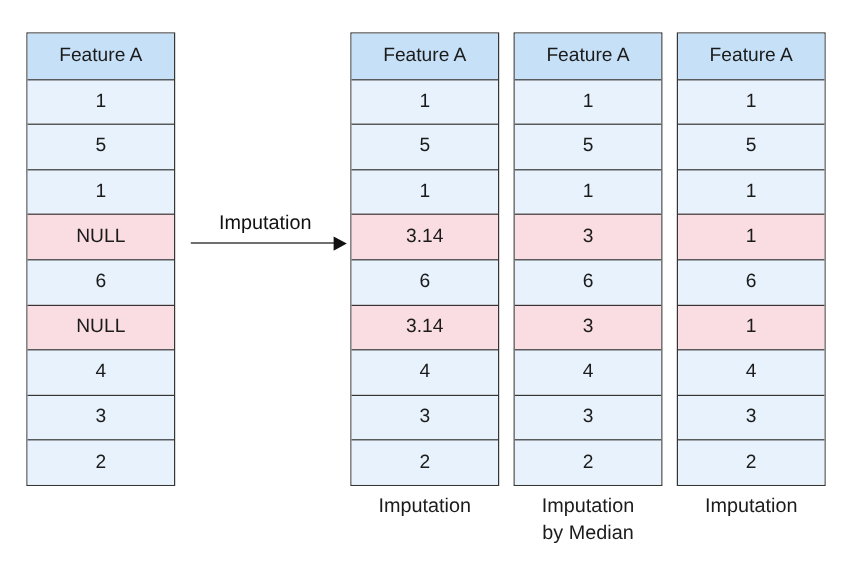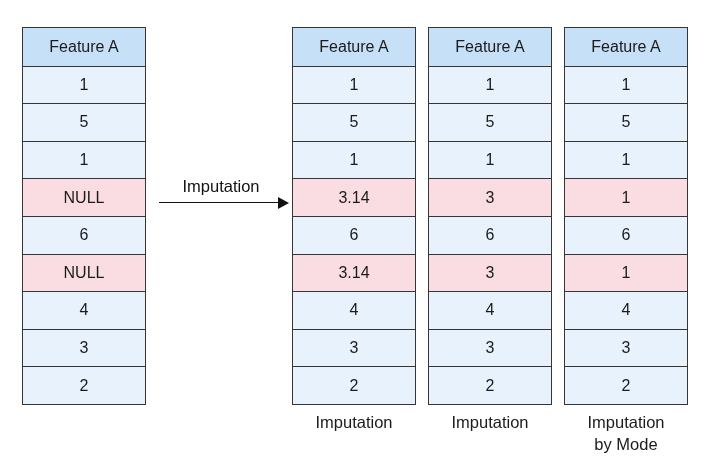--- a/index.html
+++ b/index.html
@@ -138,19 +138,19 @@
     <div class="cell">4</div>
     <div class="cell">3</div>
     <div class="cell">2</div>
   </div>
 
   <div class="caption c-mean">
     <div>Imputation</div>
   </div>
   <div class="caption c-median">
     <div>Imputation</div>
+    <div>by Median</div>
   </div>
   <div class="caption c-mode">
     <div>Imputation</div>
-    <div>by Mode</div>
   </div>
 
 </div>
 
 </body></html>

